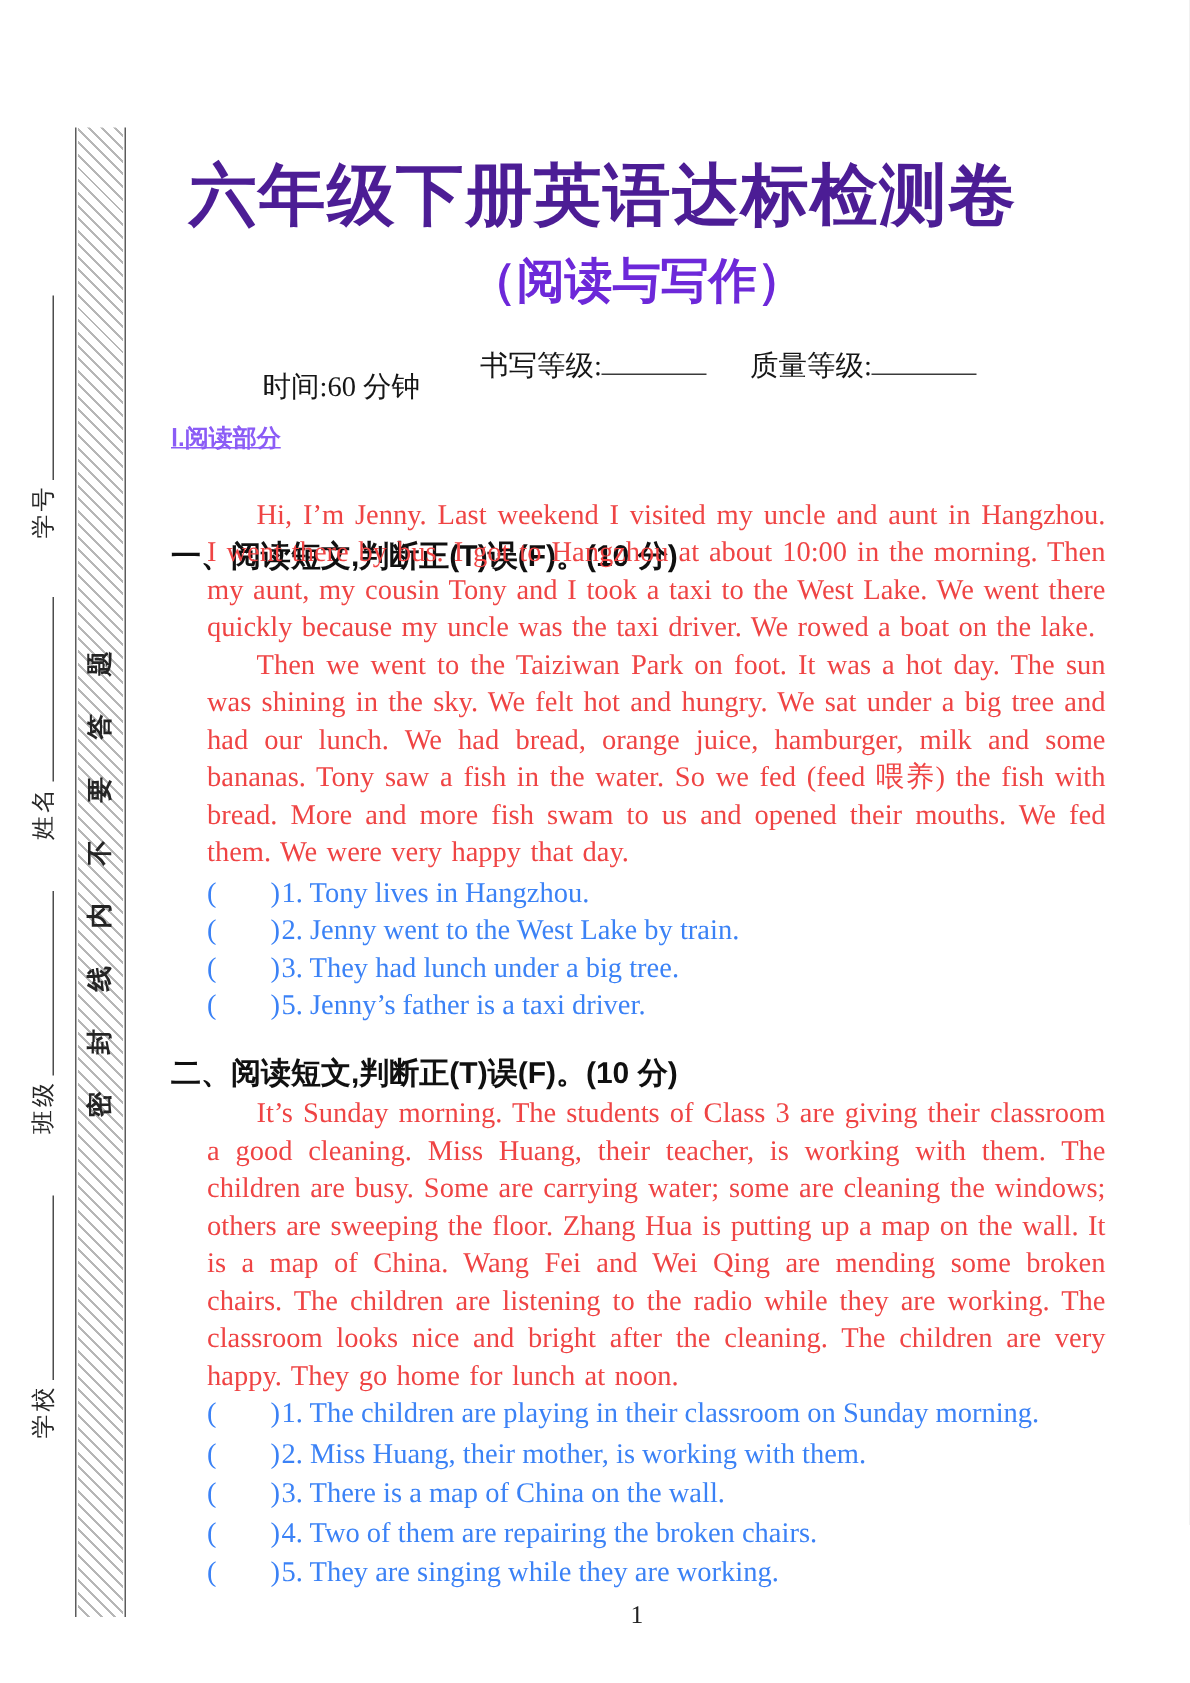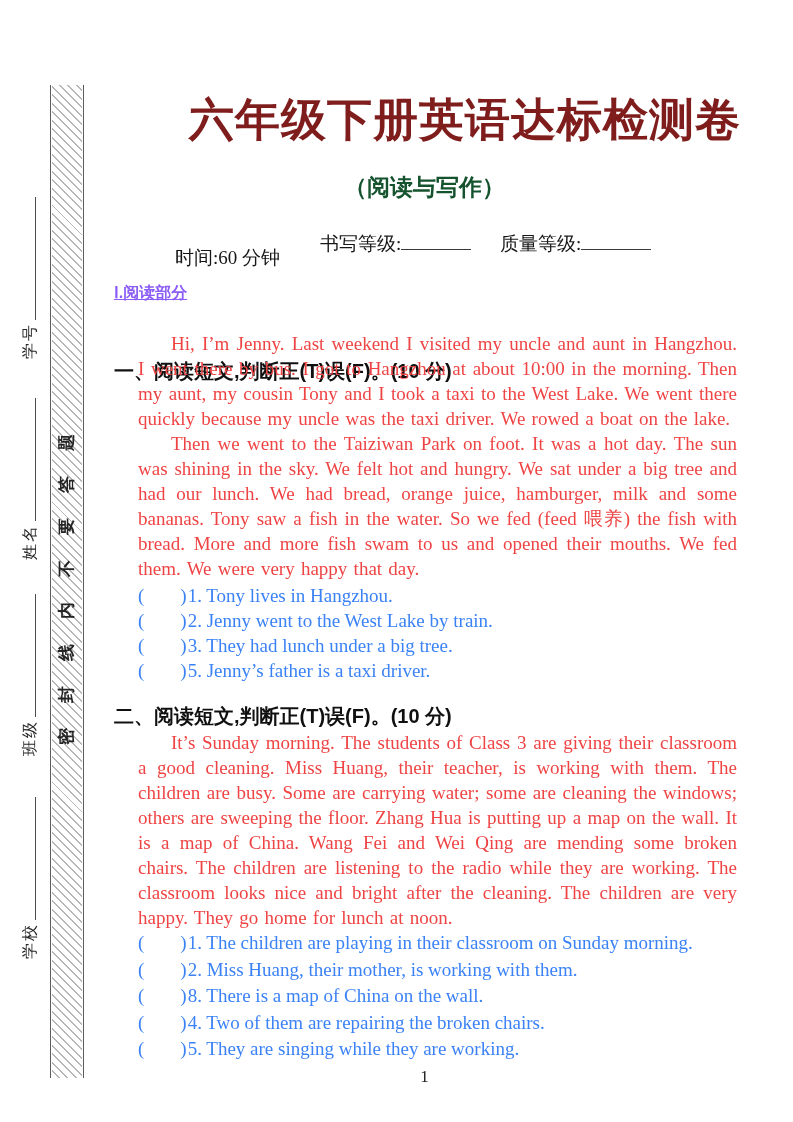--- a/index.html
+++ b/index.html
@@ -37,28 +37,28 @@
   .seal-field.f1 { top:266px; }
   .seal-field.f2 { top:467px; }
   .seal-field.f3 { top:663px; }
   .seal-field.f4 { top:866px; }
 
   
   .content { position:absolute; left:112px; top:0; width:625px; height:1122px; }
 
   .exam-title {
     position:absolute; top:90px; left:0; width:100%;
-    text-align:right; font-family:"Liberation Sans", sans-serif;
+    text-align:left; font-family:"Liberation Sans", sans-serif;
     font-weight:900; font-size:45px; line-height:52px; letter-spacing:1px;
-    margin:4px; color:#7f1d1d;
+    margin:14px; color:#4c1d95;
   }
   .exam-subtitle {
     position:absolute; top:168px; left:0; width:100%;
     text-align:center; font-family:"Liberation Sans", sans-serif;
-    font-weight:bold; font-size:23px; line-height:38px; color:#14532d;
+    font-weight:bold; font-size:32px; line-height:38px; color:#6d28d9;
   }
   .info-row { position:absolute; top:231px; left:0; width:100%; height:26px; font-size:19px; }
   .info-row .it-time    { position:absolute; left:63px;  top:14px; }
   .info-row .it-writing { position:absolute; left:208px; top:0; }
   .info-row .it-quality { position:absolute; left:388px; top:0; }
   .blank-line { display:inline-block; width:70px; height:14px; border-bottom:1.2px solid #3a3a3a; vertical-align:baseline; }
 
   .part-heading {
     position:absolute; top:280px; left:2px;
     font-family:"Liberation Sans", sans-serif; font-weight:bold;
@@ -151,21 +151,21 @@
 
     <div class="sec-heading s2">二、阅读短文,判断正(T)误(F)。(10 分)</div>
 
     <div class="passage p2">
       <p>It’s Sunday morning. The students of Class 3 are giving their classroom a good cleaning. Miss Huang, their teacher, is working with them. The children are busy. Some are carrying water; some are cleaning the windows; others are sweeping the floor. Zhang Hua is putting up a map on the wall. It is a map of China. Wang Fei and Wei Qing are mending some broken chairs. The children are listening to the radio while they are working. The classroom looks nice and bright after the cleaning. The children are very happy. They go home for lunch at noon.</p>
     </div>
 
     <div class="questions q2">
       <div class="q-row"><span class="q-paren">(</span><span class="q-gap"></span><span class="q-paren">)</span><span class="q-text">1. The children are playing in their classroom on Sunday morning.</span></div>
       <div class="q-row"><span class="q-paren">(</span><span class="q-gap"></span><span class="q-paren">)</span><span class="q-text">2. Miss Huang, their mother, is working with them.</span></div>
-      <div class="q-row"><span class="q-paren">(</span><span class="q-gap"></span><span class="q-paren">)</span><span class="q-text">8. There is a map of China on the wall.</span></div>
+      <div class="q-row"><span class="q-paren">(</span><span class="q-gap"></span><span class="q-paren">)</span><span class="q-text">3. There is a map of China on the wall.</span></div>
       <div class="q-row"><span class="q-paren">(</span><span class="q-gap"></span><span class="q-paren">)</span><span class="q-text">4. Two of them are repairing the broken chairs.</span></div>
       <div class="q-row"><span class="q-paren">(</span><span class="q-gap"></span><span class="q-paren">)</span><span class="q-text">5. They are singing while they are working.</span></div>
     </div>
 
     <div class="page-num">1</div>
 
   </div>
 </div>
 
 </body></html>

